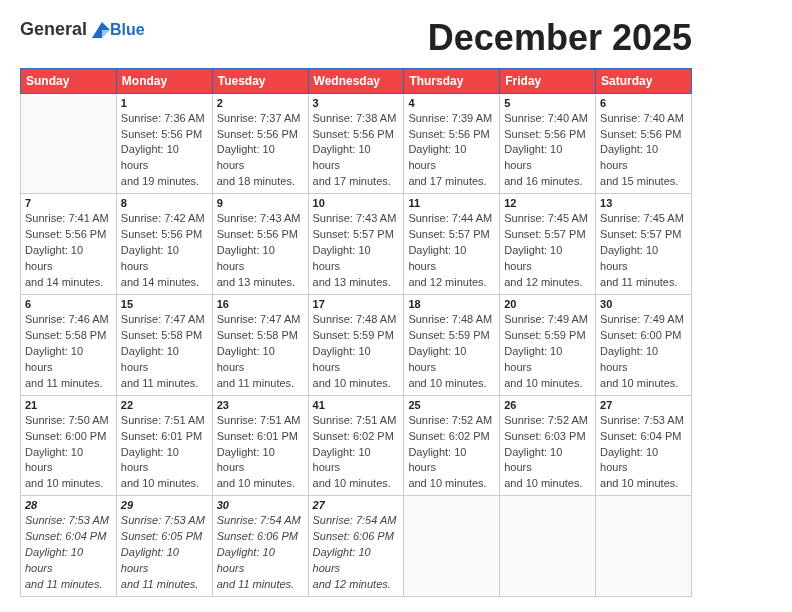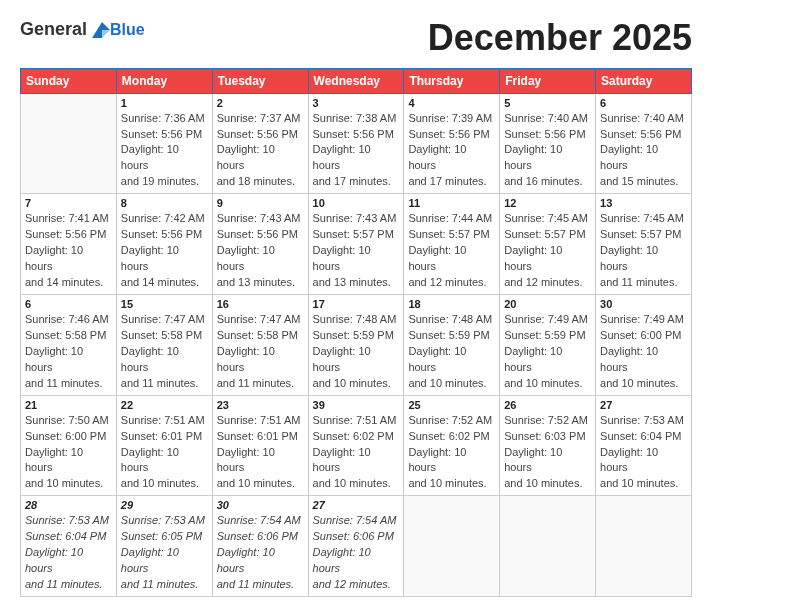--- a/index.html
+++ b/index.html
@@ -227,21 +227,21 @@
           </td>
           <td>
             <span class="day-number">22</span>
             <div class="day-info">Sunrise: 7:51 AM<br>Sunset: 6:01 PM<br>Daylight: 10 hours<br>and 10 minutes.</div>
           </td>
           <td>
             <span class="day-number">23</span>
             <div class="day-info">Sunrise: 7:51 AM<br>Sunset: 6:01 PM<br>Daylight: 10 hours<br>and 10 minutes.</div>
           </td>
           <td>
-            <span class="day-number">39</span>
+            <span class="day-number">41</span>
             <div class="day-info">Sunrise: 7:51 AM<br>Sunset: 6:02 PM<br>Daylight: 10 hours<br>and 10 minutes.</div>
           </td>
           <td>
             <span class="day-number">25</span>
             <div class="day-info">Sunrise: 7:52 AM<br>Sunset: 6:02 PM<br>Daylight: 10 hours<br>and 10 minutes.</div>
           </td>
           <td>
             <span class="day-number">26</span>
             <div class="day-info">Sunrise: 7:52 AM<br>Sunset: 6:03 PM<br>Daylight: 10 hours<br>and 10 minutes.</div>
           </td>

